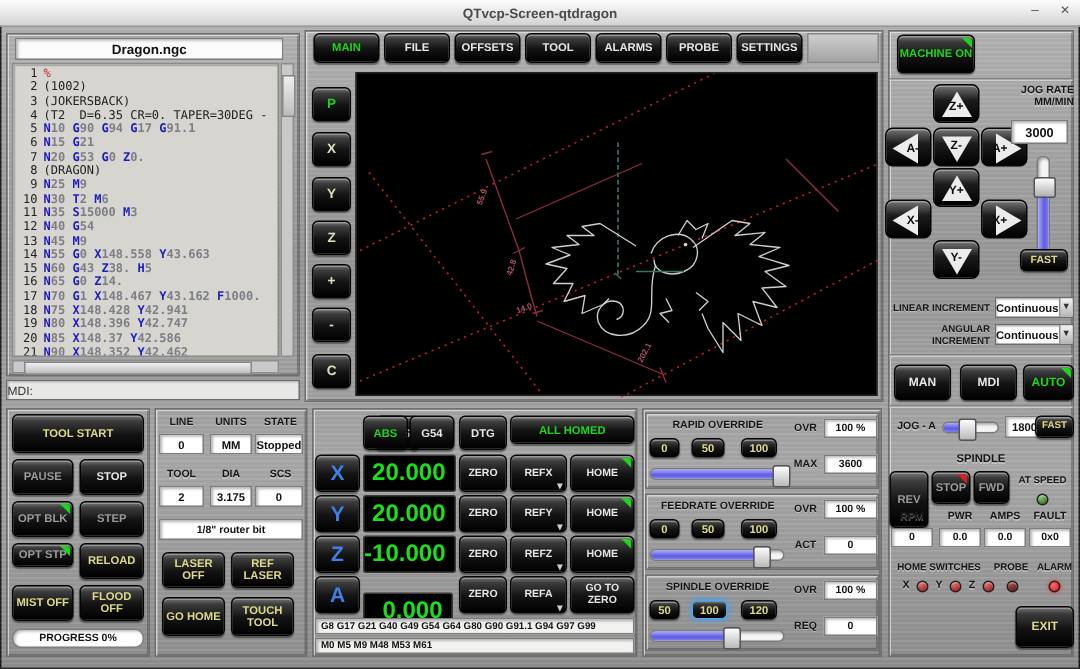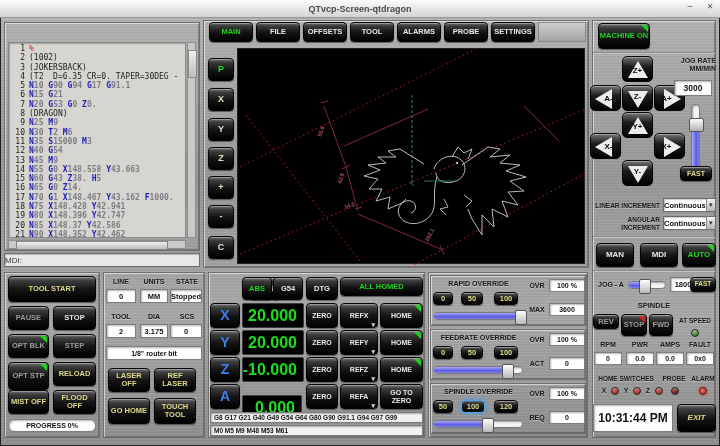--- a/index.html
+++ b/index.html
@@ -63,20 +63,21 @@
 
 <div id="root">
 
   <div class="abs" style="left:0;top:0;width:720px;height:18px;background:linear-gradient(#fdfdfd,#d3d3d3);border-bottom:1px solid #999;">
     <div class="abs" style="left:0;top:0;width:100%;height:18px;line-height:18px;text-align:center;font-size:9px;font-weight:bold;color:#4a4a4a;">QTvcp-Screen-qtdragon</div>
     <div class="abs" style="left:684px;top:1px;width:12px;height:16px;font-size:9px;color:#555;text-align:center;">–</div>
     <div class="abs" style="left:704px;top:2px;width:12px;height:16px;font-size:8px;color:#555;text-align:center;">✕</div>
   </div>
 
   <div class="abs frame" style="left:4px;top:22px;width:196px;height:229px;"></div>
+  <div class="abs box" style="left:10px;top:25px;width:179px;height:15px;font-size:9px;background:#fcfcfc;">Dragon.ngc</div>
   <div class="abs" style="left:8px;top:42px;width:178px;height:196px;background:#d6d5d0;border:1px solid #8a8a8a;box-shadow:inset 1px 1px 1px rgba(0,0,0,.25);overflow:hidden;">
     <div id="gcode-lines" style="padding:1px 0 0 1px;"><div class="gl"><span class="gn">1</span><span><span class="g-pct">%</span></span></div><div class="gl"><span class="gn">2</span><span><span class="g-com">(1002)</span></span></div><div class="gl"><span class="gn">3</span><span><span class="g-com">(JOKERSBACK)</span></span></div><div class="gl"><span class="gn">4</span><span><span class="g-com">(T2  D=6.35 CR=0. TAPER=30DEG -</span></span></div><div class="gl"><span class="gn">5</span><span><span class="g-a">N</span><span class="g-n">10</span> <span class="g-a">G</span><span class="g-n">90</span> <span class="g-a">G</span><span class="g-n">94</span> <span class="g-a">G</span><span class="g-n">17</span> <span class="g-a">G</span><span class="g-n">91.1</span></span></div><div class="gl"><span class="gn">6</span><span><span class="g-a">N</span><span class="g-n">15</span> <span class="g-a">G</span><span class="g-n">21</span></span></div><div class="gl"><span class="gn">7</span><span><span class="g-a">N</span><span class="g-n">20</span> <span class="g-a">G</span><span class="g-n">53</span> <span class="g-a">G</span><span class="g-n">0</span> <span class="g-a">Z</span><span class="g-n">0.</span></span></div><div class="gl"><span class="gn">8</span><span><span class="g-com">(DRAGON)</span></span></div><div class="gl"><span class="gn">9</span><span><span class="g-a">N</span><span class="g-n">25</span> <span class="g-a">M</span><span class="g-n">9</span></span></div><div class="gl"><span class="gn">10</span><span><span class="g-a">N</span><span class="g-n">30</span> <span class="g-a">T</span><span class="g-n">2</span> <span class="g-a">M</span><span class="g-n">6</span></span></div><div class="gl"><span class="gn">11</span><span><span class="g-a">N</span><span class="g-n">35</span> <span class="g-a">S</span><span class="g-n">15000</span> <span class="g-a">M</span><span class="g-n">3</span></span></div><div class="gl"><span class="gn">12</span><span><span class="g-a">N</span><span class="g-n">40</span> <span class="g-a">G</span><span class="g-n">54</span></span></div><div class="gl"><span class="gn">13</span><span><span class="g-a">N</span><span class="g-n">45</span> <span class="g-a">M</span><span class="g-n">9</span></span></div><div class="gl"><span class="gn">14</span><span><span class="g-a">N</span><span class="g-n">55</span> <span class="g-a">G</span><span class="g-n">0</span> <span class="g-a">X</span><span class="g-n">148.558</span> <span class="g-a">Y</span><span class="g-n">43.663</span></span></div><div class="gl"><span class="gn">15</span><span><span class="g-a">N</span><span class="g-n">60</span> <span class="g-a">G</span><span class="g-n">43</span> <span class="g-a">Z</span><span class="g-n">38.</span> <span class="g-a">H</span><span class="g-n">5</span></span></div><div class="gl"><span class="gn">16</span><span><span class="g-a">N</span><span class="g-n">65</span> <span class="g-a">G</span><span class="g-n">0</span> <span class="g-a">Z</span><span class="g-n">14.</span></span></div><div class="gl"><span class="gn">17</span><span><span class="g-a">N</span><span class="g-n">70</span> <span class="g-a">G</span><span class="g-n">1</span> <span class="g-a">X</span><span class="g-n">148.467</span> <span class="g-a">Y</span><span class="g-n">43.162</span> <span class="g-a">F</span><span class="g-n">1000.</span></span></div><div class="gl"><span class="gn">18</span><span><span class="g-a">N</span><span class="g-n">75</span> <span class="g-a">X</span><span class="g-n">148.428</span> <span class="g-a">Y</span><span class="g-n">42.941</span></span></div><div class="gl"><span class="gn">19</span><span><span class="g-a">N</span><span class="g-n">80</span> <span class="g-a">X</span><span class="g-n">148.396</span> <span class="g-a">Y</span><span class="g-n">42.747</span></span></div><div class="gl"><span class="gn">20</span><span><span class="g-a">N</span><span class="g-n">85</span> <span class="g-a">X</span><span class="g-n">148.37</span> <span class="g-a">Y</span><span class="g-n">42.586</span></span></div><div class="gl"><span class="gn">21</span><span><span class="g-a">N</span><span class="g-n">90</span> <span class="g-a">X</span><span class="g-n">148.352</span> <span class="g-a">Y</span><span class="g-n">42.462</span></span></div></div>
   </div>
   <div class="abs scroll" style="left:187px;top:42px;width:9px;height:196px;">
     <div class="thumb" style="left:0;top:7px;width:7px;height:26px;"></div>
   </div>
   <div class="abs scroll" style="left:8px;top:240px;width:178px;height:9px;">
     <div class="thumb" style="left:7px;top:0;width:150px;height:7px;"></div>
   </div>
   <div class="abs combo" style="left:4px;top:253px;width:196px;height:14px;background:#e8e8e6;">
@@ -208,21 +209,21 @@
   <div class="abs lbl" style="left:596px;top:279px;width:30px;height:12px;font-size:7px;">JOG - A</div>
   <div class="abs sltrack" style="left:628px;top:281px;width:38px;height:8px;">
     <div class="slfill" id="fill-joga" style="width: 48%;">
         <div class="slhandle"></div>
       </div>
   </div>
   <div class="abs box" style="left:670px;top:277px;width:26px;height:15px;font-size:7.5px;">1800</div>
   <div class="abs btn" style="left:690px;top:277px;width:26px;height:15px;font-size:6.5px;color:#ded98a;">FAST</div>
 
   <div class="abs lbl" style="left:592px;top:301px;width:124px;height:11px;font-size:7.5px;">SPINDLE</div>
-  <div class="abs btn" style="left:593px;top:314px;width:26px;height:15px;font-size:7.5px;color:#9b9b9b;">REV</div>
+  <div class="abs btn" style="left:593px;top:314px;width:26px;height:38px;font-size:7.5px;color:#9b9b9b;">REV</div>
   <div class="abs btn trired" style="left:621px;top:314px;width:26px;height:22px;font-size:7.5px;color:#9b9b9b;">STOP</div>
   <div class="abs btn" style="left:649px;top:314px;width:24px;height:22px;font-size:7.5px;color:#9b9b9b;">FWD</div>
   <div class="abs lbl" style="left:674px;top:316px;width:42px;height:10px;font-size:6.5px;">AT SPEED</div>
   <div class="abs led" style="left:691px;top:329px;background:radial-gradient(circle at 35% 35%,#7fbf5f,#2e5e1e);"></div>
 
   <div class="abs lbl" style="left:594px;top:340px;width:28px;height:10px;font-size:7px;">RPM</div>
   <div class="abs lbl" style="left:626px;top:340px;width:28px;height:10px;font-size:7px;">PWR</div>
   <div class="abs lbl" style="left:656px;top:340px;width:28px;height:10px;font-size:7px;">AMPS</div>
   <div class="abs lbl" style="left:686px;top:340px;width:28px;height:10px;font-size:7px;">FAULT</div>
   <div class="abs box" style="left:594px;top:352px;width:28px;height:13px;font-size:7px;">0</div>
@@ -235,30 +236,29 @@
   <div class="abs lbl" style="left:690px;top:374px;width:26px;height:10px;font-size:6.5px;">ALARM</div>
   <div class="abs lbl" style="left:600px;top:386px;width:8px;height:10px;font-size:7px;">X</div>
   <div class="abs led" style="left:611px;top:387px;background:radial-gradient(circle at 35% 35%,#e06060,#8a1818);"></div>
   <div class="abs lbl" style="left:622px;top:386px;width:8px;height:10px;font-size:7px;">Y</div>
   <div class="abs led" style="left:633px;top:387px;background:radial-gradient(circle at 35% 35%,#e06060,#8a1818);"></div>
   <div class="abs lbl" style="left:644px;top:386px;width:8px;height:10px;font-size:7px;">Z</div>
   <div class="abs led" style="left:655px;top:387px;background:radial-gradient(circle at 35% 35%,#e06060,#8a1818);"></div>
   <div class="abs led" style="left:671px;top:387px;background:radial-gradient(circle at 35% 35%,#a04040,#5a1414);"></div>
   <div class="abs led" style="left:699px;top:387px;background:radial-gradient(circle at 35% 35%,#ff6a6a,#d01616);box-shadow:0 0 3px #f33;"></div>
 
-  <div class="abs box" style="left:593px;top:404px;width:80px;height:28px;font-size:12px;">10:31:44 PM</div>
-  <div class="abs btn" style="left:677px;top:404px;width:39px;height:28px;font-size:8px;color:#ded98a;font-style:italic;">EXIT</div>
+  <div class="abs btn" style="left:677px;top:404px;width:39px;height:28px;font-size:8px;color:#ded98a;">EXIT</div>
 
   <div class="abs frame" style="left:4px;top:272px;width:96px;height:166px;"></div>
   <div class="abs btn" style="left:8px;top:276px;width:88px;height:26px;font-size:7.5px;color:#ded98a;">TOOL START</div>
   <div class="abs btn" style="left:8px;top:306px;width:41px;height:24px;font-size:7.5px;color:#9b9b9b;">PAUSE</div>
   <div class="abs btn" style="left:53px;top:306px;width:43px;height:24px;font-size:7.5px;">STOP</div>
   <div class="abs btn tri" style="left:8px;top:334px;width:41px;height:24px;font-size:7.5px;color:#9b9b9b;">OPT BLK</div>
   <div class="abs btn" style="left:53px;top:334px;width:43px;height:24px;font-size:7.5px;color:#9b9b9b;">STEP</div>
-  <div class="abs btn tri" style="left:8px;top:362px;width:41px;height:28px;font-size:7.5px;color:#9b9b9b;">OPT STP</div>
+  <div class="abs btn tri" style="left:8px;top:362px;width:41px;height:16px;font-size:7.5px;color:#9b9b9b;">OPT STP</div>
   <div class="abs btn" style="left:53px;top:362px;width:43px;height:24px;font-size:7.5px;color:#ded98a;">RELOAD</div>
   <div class="abs btn" style="left:8px;top:390px;width:41px;height:24px;font-size:7.5px;color:#ded98a;">MIST OFF</div>
   <div class="abs btn" style="left:53px;top:390px;width:43px;height:24px;font-size:7.5px;color:#ded98a;">FLOOD OFF</div>
   <div class="abs box" style="left:8px;top:419px;width:88px;height:13px;font-size:7px;border-radius:6px;">PROGRESS 0%</div>
 
   <div class="abs frame" style="left:103px;top:272px;width:102px;height:166px;"></div>
   <div class="abs lbl" style="left:106px;top:277px;width:30px;height:10px;font-size:7px;">LINE</div>
   <div class="abs lbl" style="left:138px;top:277px;width:32px;height:10px;font-size:7px;">UNITS</div>
   <div class="abs lbl" style="left:172px;top:277px;width:30px;height:10px;font-size:7px;">STATE</div>
   <div class="abs box" style="left:106px;top:289px;width:30px;height:14px;font-size:7.5px;">0</div>

